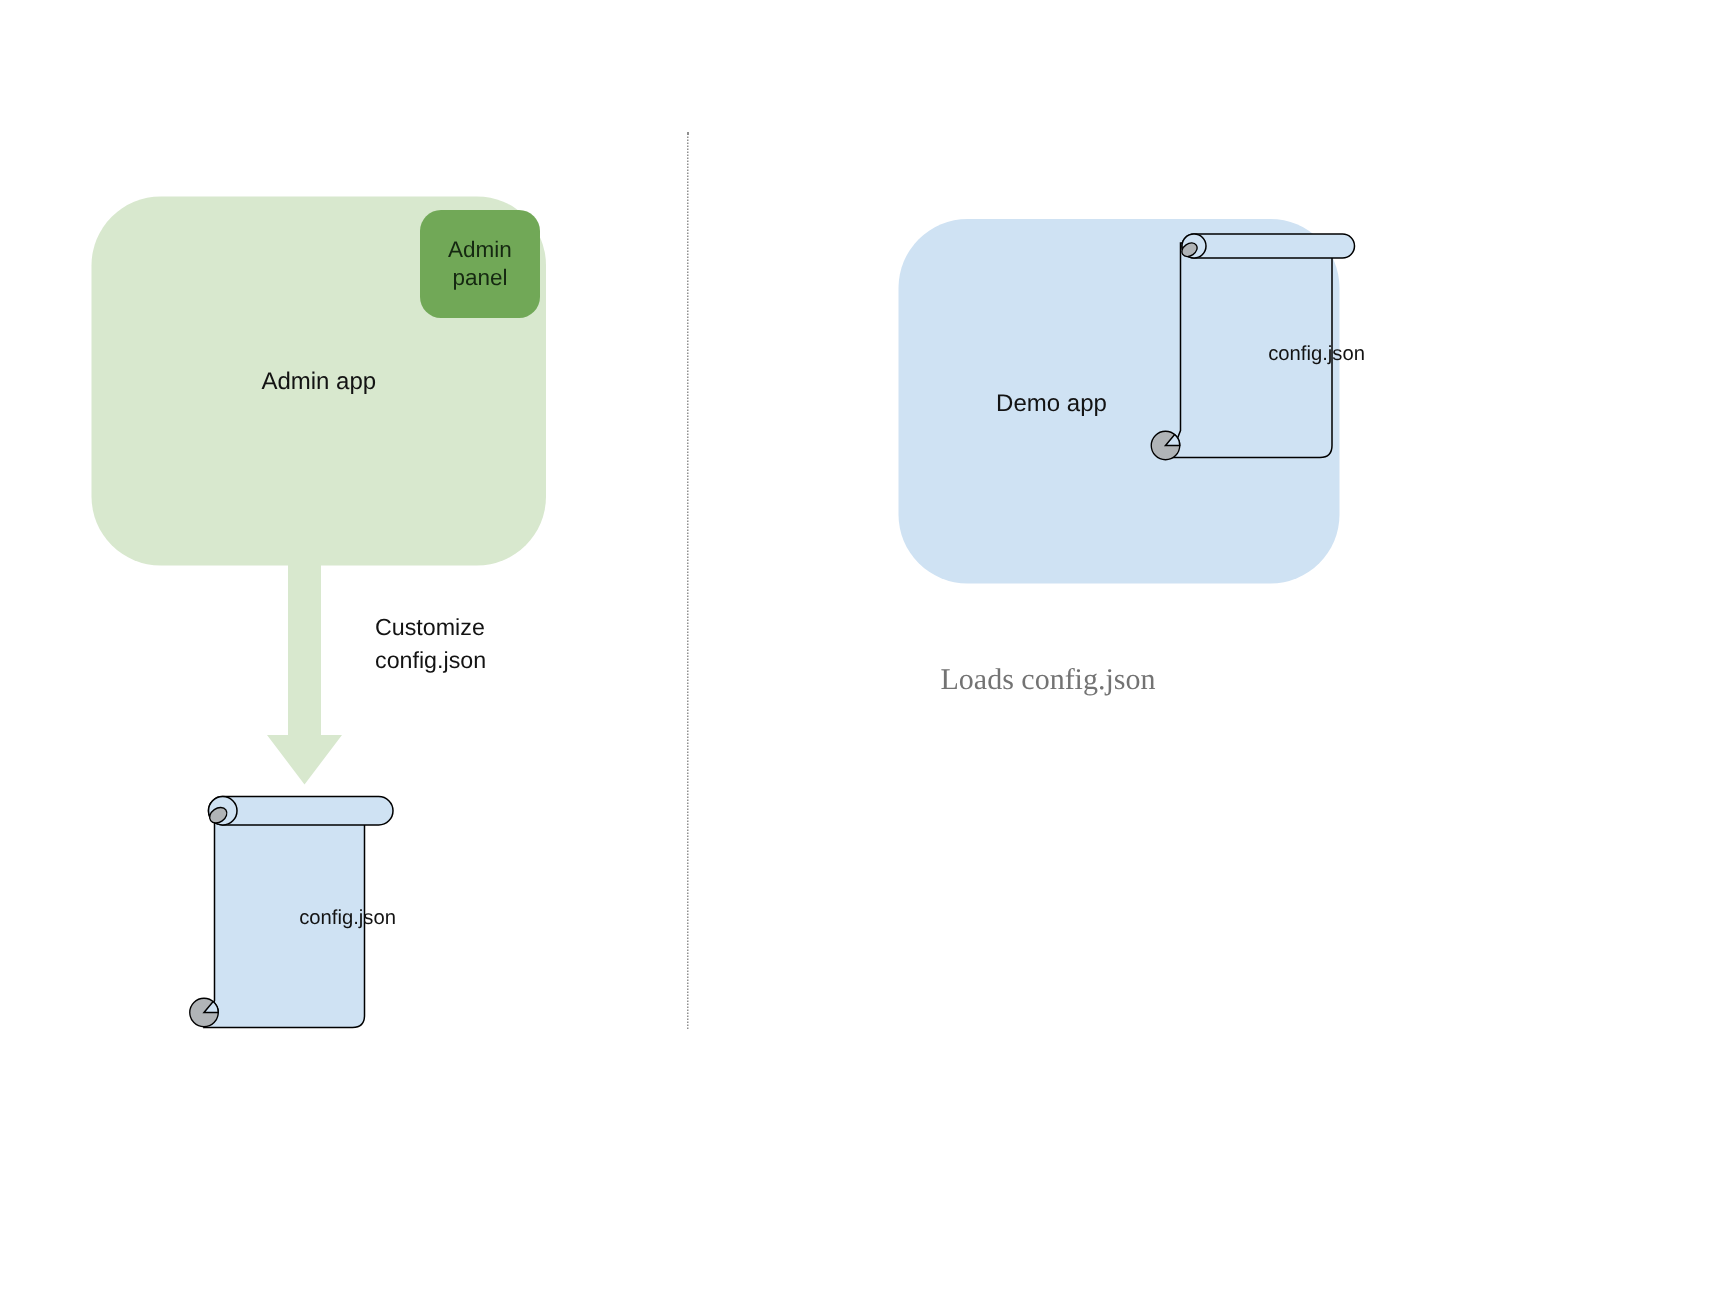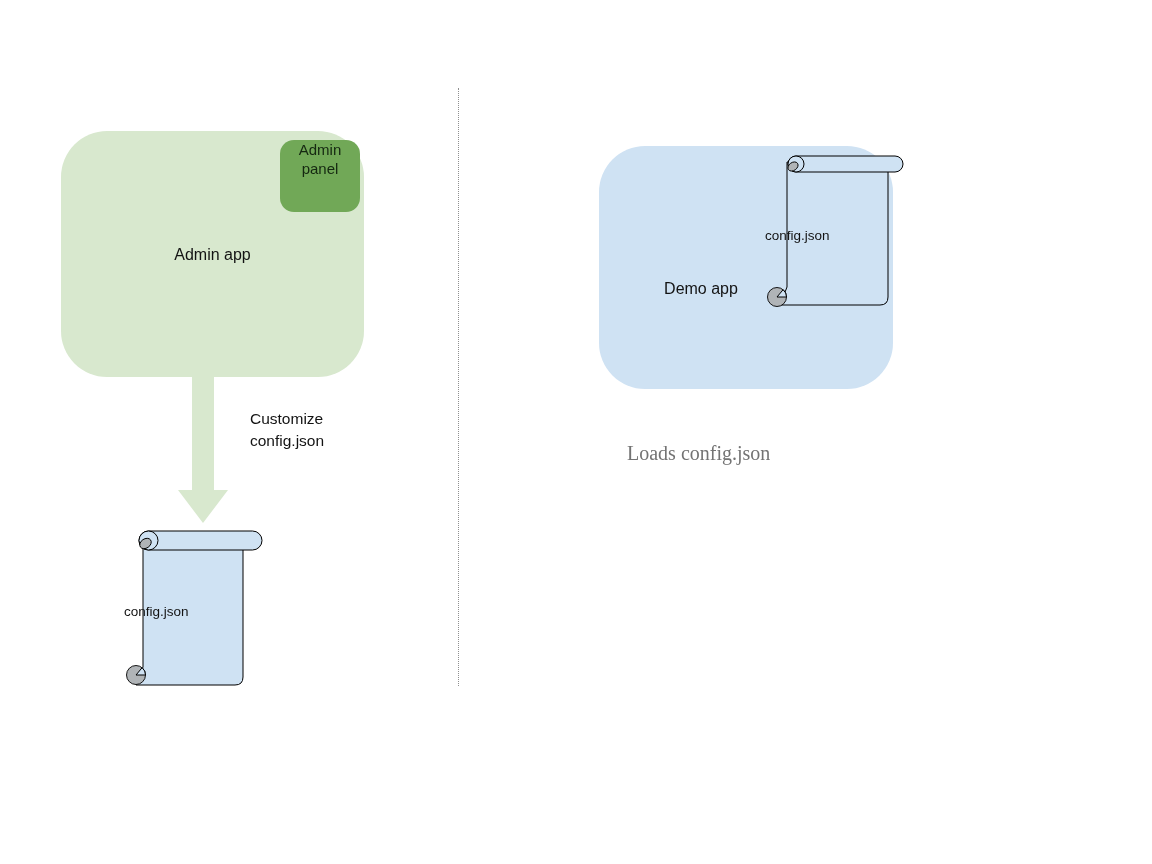--- a/index.html
+++ b/index.html
@@ -10,43 +10,43 @@
   .abs{position:absolute;}
   .section-title{font-size:15.5px;line-height:19px;color:#131313;}
   
   .admin-app-box{
     left:61px;top:131px;width:303px;height:246px;
     background:var(--light-green,#d8e8ce);border-radius:46px;
   }
   .admin-panel-box{
     left:280px;top:140px;width:80px;height:72px;
     background:var(--dark-green,#71a857);border-radius:14px;
-    display:flex;align-items:flex-start;justify-content:center;text-align:center;
+    display:flex;align-items:center;justify-content:center;text-align:center;
     font-size:15px;line-height:19px;color:#152811;
   }
   .app-label{font-size:16px;line-height:20px;color:#131313;}
   .admin-app-label{left:61px;top:245px;width:303px;text-align:center;}
-  .demo-app-label{left:599px;top:260px;width:204px;text-align:center;margin-top:19px;}
+  .demo-app-label{left:599px;top:260px;width:204px;text-align:center;}
   
   .demo-app-box{
     left:599px;top:146px;width:294px;height:243px;
     background:var(--light-blue,#cfe2f3);border-radius:46px;
   }
   
   .down-arrow{left:170px;top:371px;}
   .down-arrow polygon{fill:var(--light-green,#d8e8ce);}
   .arrow-label{left:250px;top:408px;width:100px;font-size:15.5px;line-height:22px;color:#131313;}
   
   .loads-caption{left:627px;top:444px;font-size:20px;line-height:19px;color:#737373;font-family:Liberation Serif, serif;}
   
   .divider{left:458px;top:88px;height:598px;width:0;border-left:1px dotted var(--divider-gray,#8f8f8f);}
   
   .scroll-svg .blue-fill{fill:var(--light-blue,#cfe2f3);stroke:#000;stroke-width:1;}
   .scroll-svg .gray-fill{fill:var(--curl-gray,#b0b4b7);stroke:#000;stroke-width:0.9;}
-  .file-label{font-size:13.5px;color:#131313;text-align:left;}
+  .file-label{font-size:13.5px;color:#131313;text-align:right;}
   .file-label-left{left:124px;top:604px;width:140px;}
   .file-label-right{left:765px;top:228px;width:145px;}
 </style>
 </head>
 <body>
 
 <div id="canvas">
 
 
   <div class="abs divider"></div>

